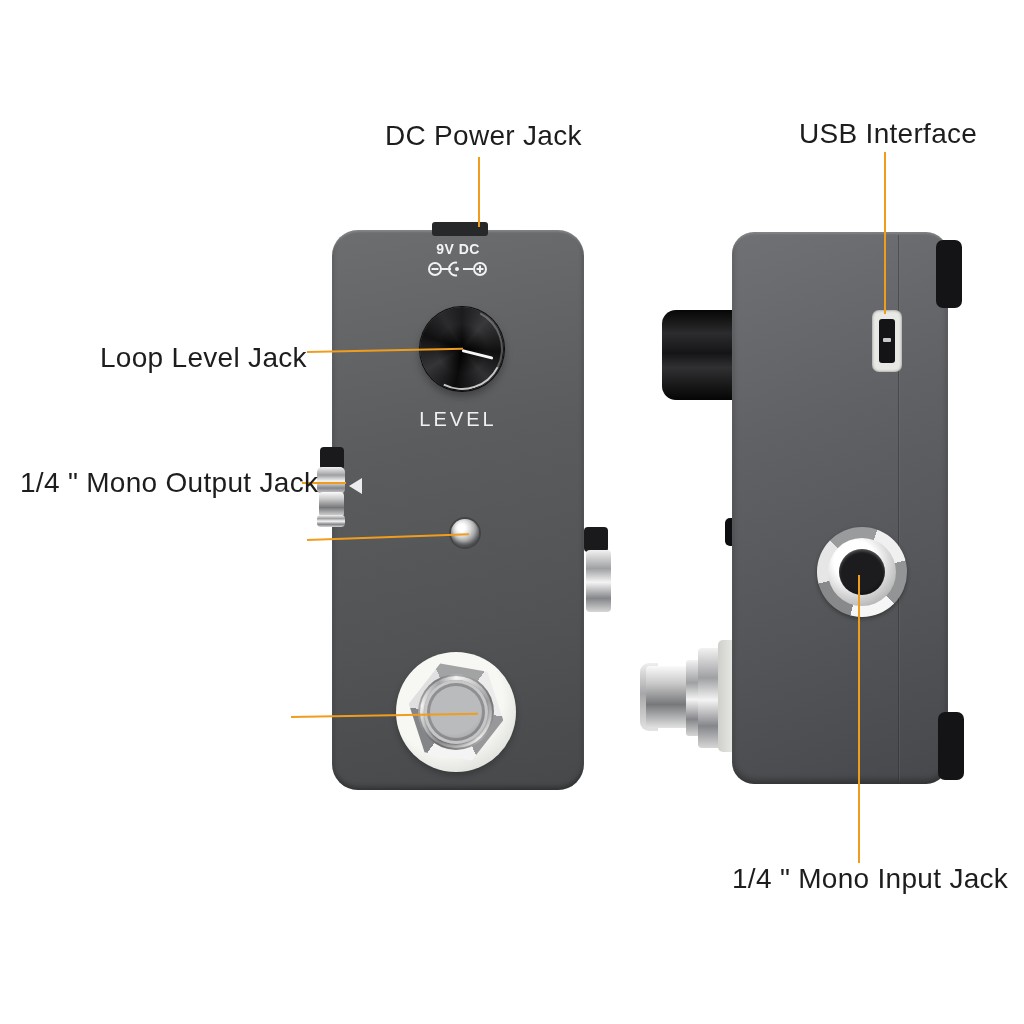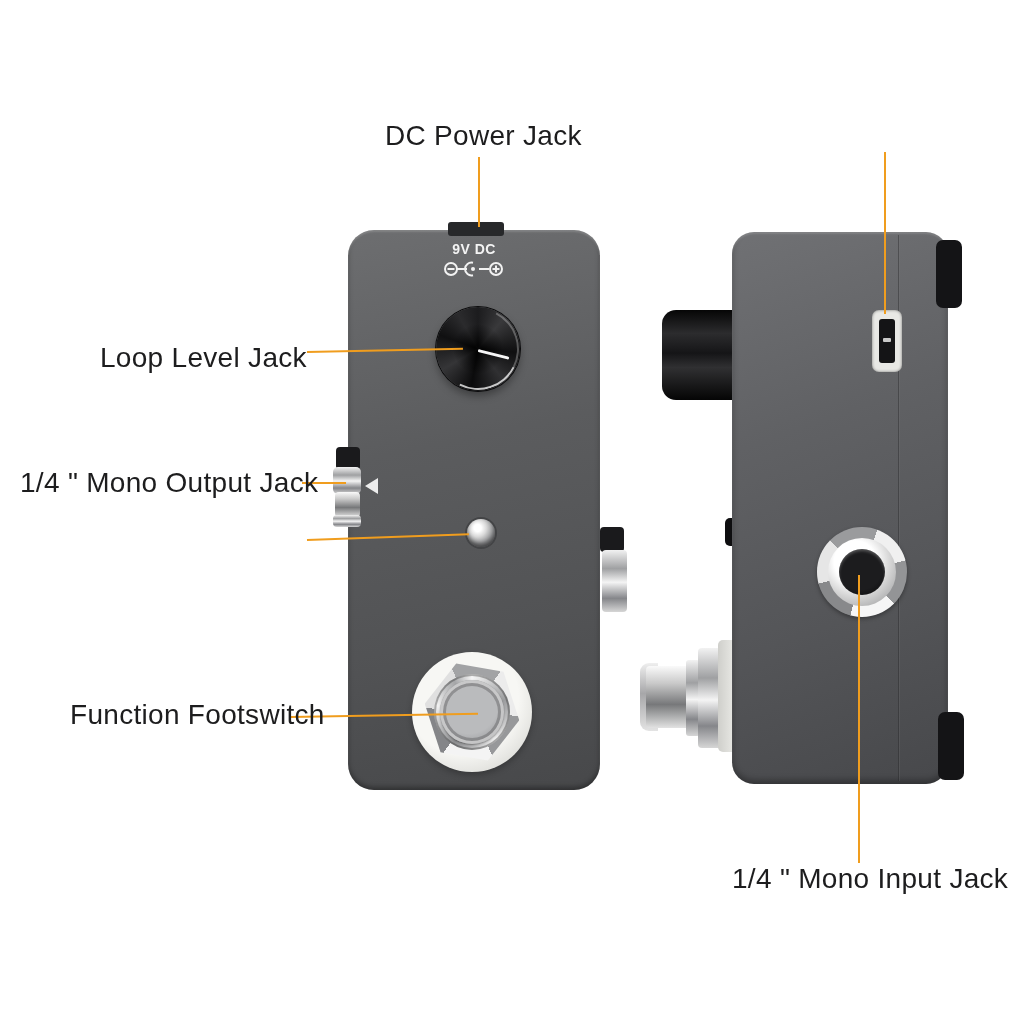--- a/index.html
+++ b/index.html
@@ -16,21 +16,21 @@
   }
   .callout-line{position:absolute;background:#f09d1e;z-index:7;transform-origin:left center;}
   .v{width:2px;}
   .h{height:2px;}
 
   
   .chrome-v{background:linear-gradient(180deg,#fafafa 0%,#c9c9c9 28%,#77787a 62%,#e2e2e2 100%);}
   .chrome-stack{background:linear-gradient(180deg,#f2f2f2 0%,#9fa0a2 30%,#f4f4f4 52%,#85868a 78%,#d6d6d6 100%);}
 
   
-  #front-pedal{position:absolute;left:348px;top:230px;width:252px;height:560px;z-index:2;}
+  #front-pedal{position:absolute;left:332px;top:230px;width:252px;height:560px;z-index:2;}
   .front-body{
     position:absolute;inset:0;border-radius:26px;
     background:linear-gradient(168deg,#6d6e70 0%,#5b5c5e 38%,#525355 70%,#47484a 100%);
     box-shadow:inset 0 2px 2px rgba(255,255,255,.18), inset 0 -3px 5px rgba(0,0,0,.35);
   }
   .dc-tab{position:absolute;left:100px;top:-8px;width:56px;height:14px;background:#27282a;border-radius:3px;}
   .power-text{position:absolute;left:0;right:0;top:11px;text-align:center;color:#f4f4f4;
     font-size:14px;font-weight:700;letter-spacing:.5px;z-index:3;}
   .polarity{position:absolute;left:0;right:0;top:30px;text-align:center;z-index:3;}
   .knob{
@@ -107,23 +107,23 @@
   .injack-hole{position:absolute;left:107px;top:317px;width:46px;height:46px;border-radius:50%;z-index:3;
     background:radial-gradient(circle at 45% 40%, #1c1c1e 0 60%, #050506 100%);
     box-shadow:inset 0 2px 3px rgba(255,255,255,.25);}
 </style>
 </head>
 <body>
 
 <div id="canvas">
 
   <div class="callout-label" style="left:385px;top:121px;">DC Power Jack</div>
+  <div class="callout-label" style="left:799px;top:119px;">USB Interface</div>
   <div class="callout-label" style="left:100px;top:343px;">Loop Level Jack</div>
   <div class="callout-label" style="left:20px;top:468px;">1/4 " Mono Output Jack</div>
-  <div class="callout-label" style="left:70px;top:700px;">Function Footswitch</div>
   <div class="callout-label" style="left:732px;top:864px;">1/4 " Mono Input Jack</div>
 
   <div class="callout-line v" style="left:478px;top:157px;height:70px;"></div>
   <div class="callout-line v" style="left:884px;top:152px;height:162px;"></div>
   <div class="callout-line h" style="left:307px;top:351px;width:156px;transform:rotate(-1.2deg);"></div>
   <div class="callout-line h" style="left:302px;top:482px;width:44px;"></div>
   <div class="callout-line h" style="left:307px;top:539px;width:162px;transform:rotate(-2deg);"></div>
   <div class="callout-line h" style="left:291px;top:716px;width:187px;transform:rotate(-1deg);"></div>
   <div class="callout-line v" style="left:858px;top:575px;height:288px;"></div>
 
@@ -144,20 +144,21 @@
           <line x1="53" y1="5.5" x2="53" y2="12.5"></line>
         </g>
         <circle cx="30" cy="9" r="2" fill="#f2f2f2"></circle>
       </svg>
     </div>
 
     <div class="knob">
       <div class="knob-rim"></div>
       <div class="knob-pointer"></div>
     </div>
+    <div class="level-caption">LEVEL</div>
 
     <div class="out-cap"></div>
     <div class="out-ring1 chrome-stack"></div>
     <div class="out-ring2 chrome-v"></div>
     <div class="out-flange chrome-stack"></div>
     <div class="tri-marker"></div>
 
     <div class="status-led"></div>
 
     <div class="rjack-cap"></div>

